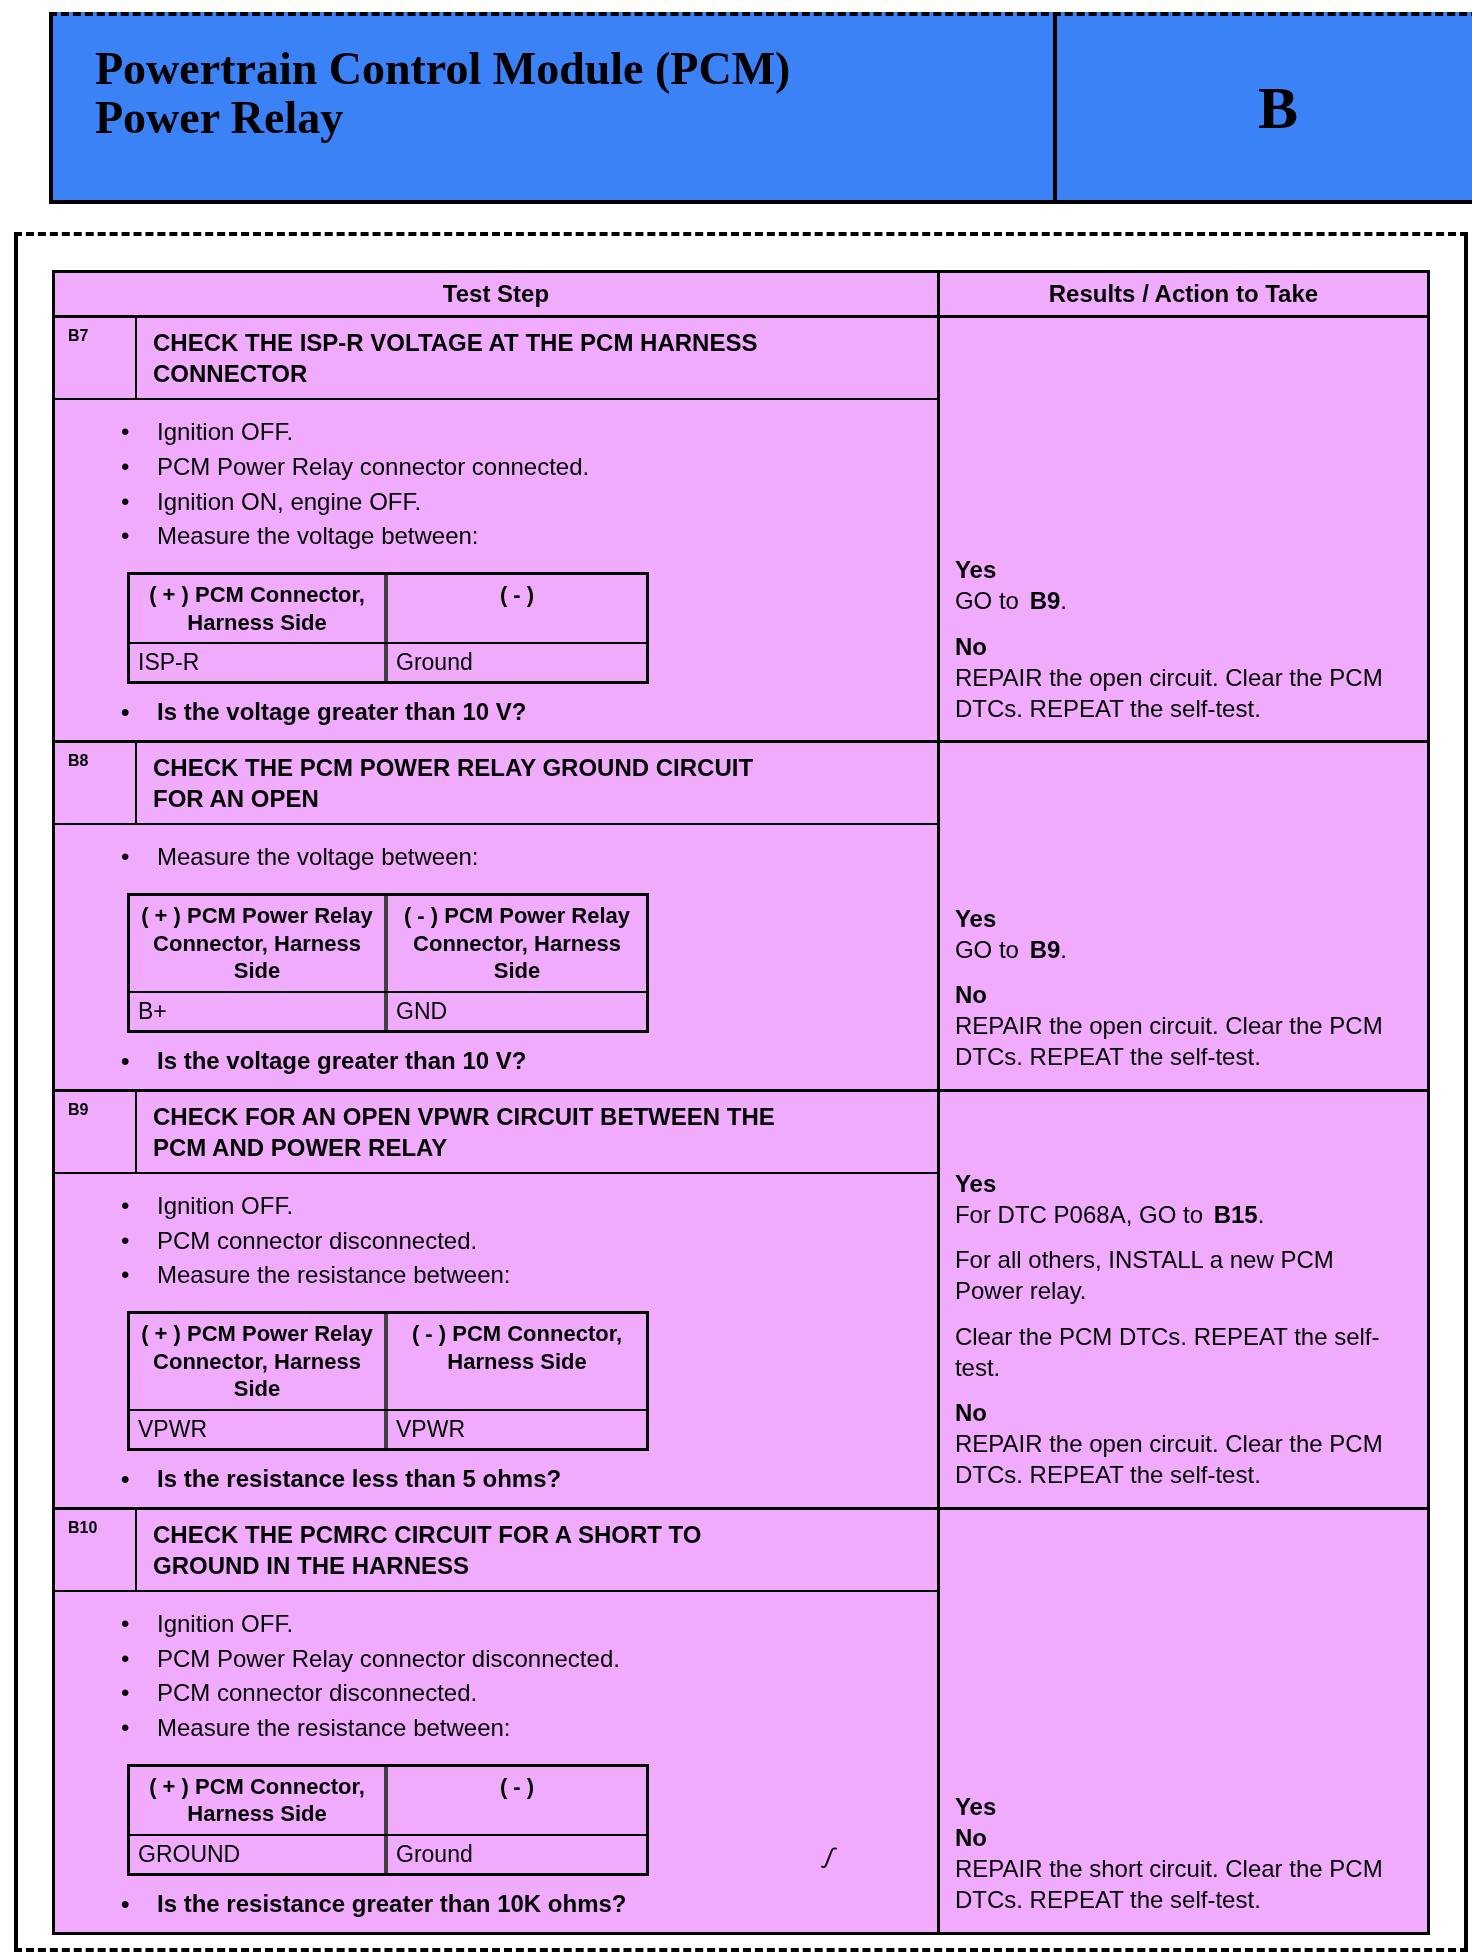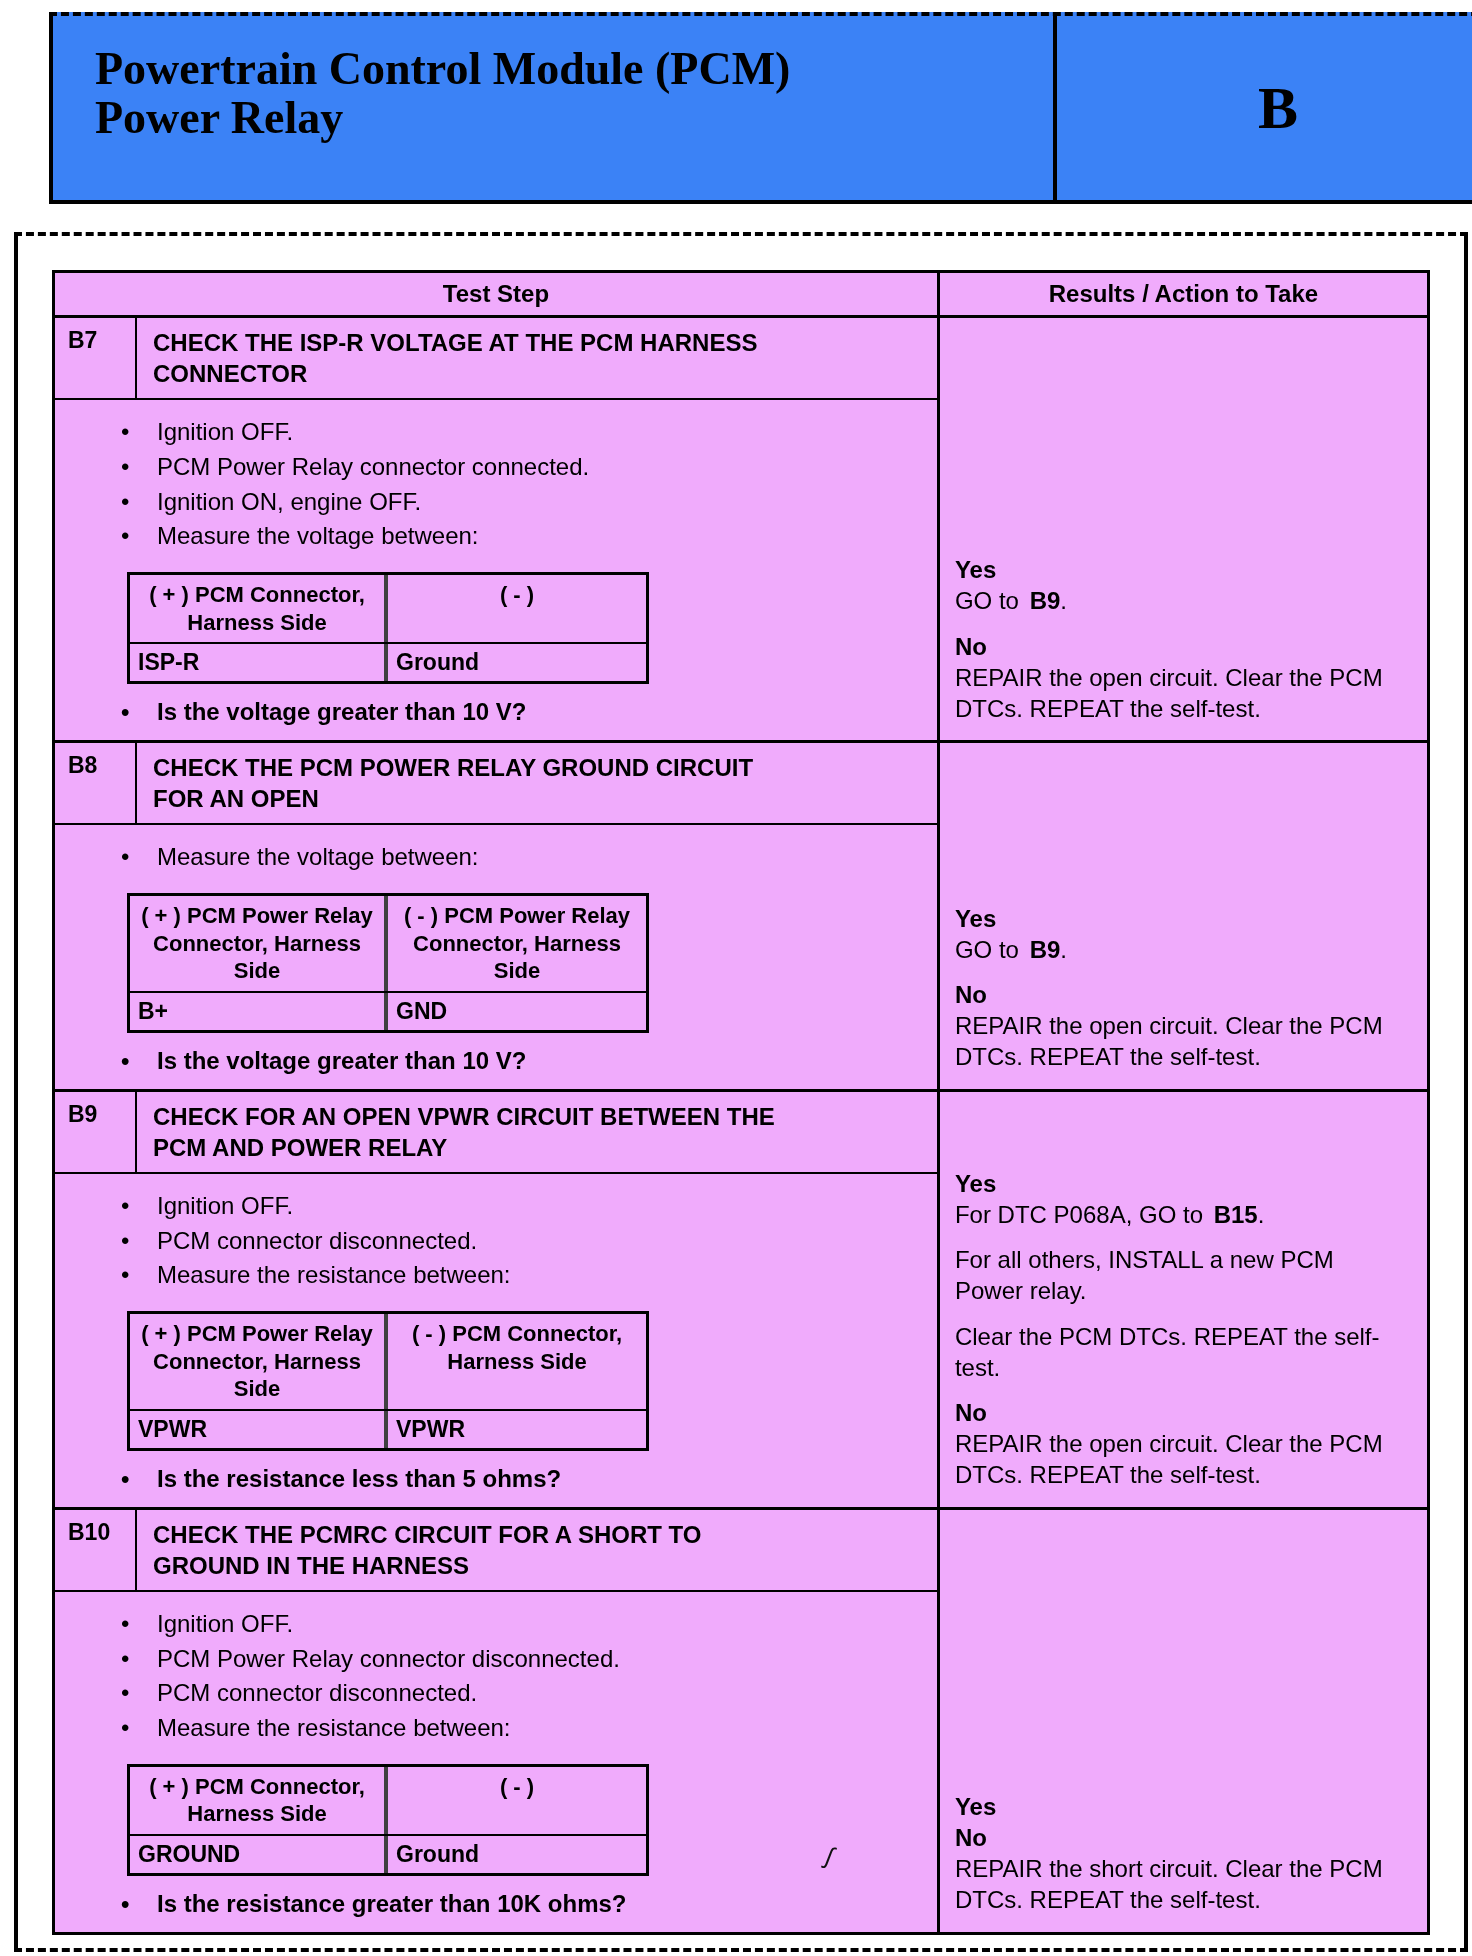--- a/index.html
+++ b/index.html
@@ -58,21 +58,21 @@
   }
   .res-cell {
     width: 35.5%; box-sizing: border-box;
     display: flex; flex-direction: column; justify-content: flex-end;
     padding: 10px 20px 16px 15px; font-size: 24px;
   }
 
   .step-head { display: flex; border-bottom: 2px solid #000; }
   .step-id {
     width: 82px; min-width: 82px; border-right: 2px solid #000;
-    font-weight: bold; font-size: 23px; padding: 9px 4px 9px 13px;
+    font-weight: bold; font-size: 16px; padding: 9px 4px 9px 13px;
     box-sizing: border-box;
   }
   .step-title {
     flex: 1; font-weight: bold; font-size: 24px; line-height: 1.3;
     padding: 9px 130px 9px 16px;
   }
   .step-body { padding: 16px 24px 14px 24px; flex: 1; }
 
   .bullets { list-style: none; margin: 0; padding: 0; }
   .bullets li {
@@ -80,21 +80,21 @@
     font-size: 24px; line-height: 1.32; margin-bottom: 3px;
   }
   .bullets li::before { content: "\2022"; position: absolute; left: 42px; top: 0; }
 
   .inner-table { width: 516px; margin: 20px 0 14px 48px; border: 3px solid #000; }
   .irow { display: flex; }
   .irow.head { border-bottom: 2px solid #000; }
   .icell { width: 50%; box-sizing: border-box; font-size: 22px; padding: 6px 8px; }
   .irow.head .icell { font-weight: bold; text-align: center; line-height: 1.25; }
   .icell.c1 { border-right: 4px solid #404040; }
-  .irow.vals .icell { padding: 5px 8px; font-size: 23px; font-weight: bold; }
+  .irow.vals .icell { padding: 5px 8px; font-size: 23px; }
 
   .question {
     position: relative; padding-left: 78px;
     font-weight: bold; font-size: 24px; 
   }
   .question::before { content: "\2022"; position: absolute; left: 42px; }
 
   .res-label { font-weight: bold; line-height: 1.3; }
   .res-line { line-height: 1.3; margin: 0 0 14px 0; }
   .res-line .b { font-weight: bold; margin-left: 4px; }

